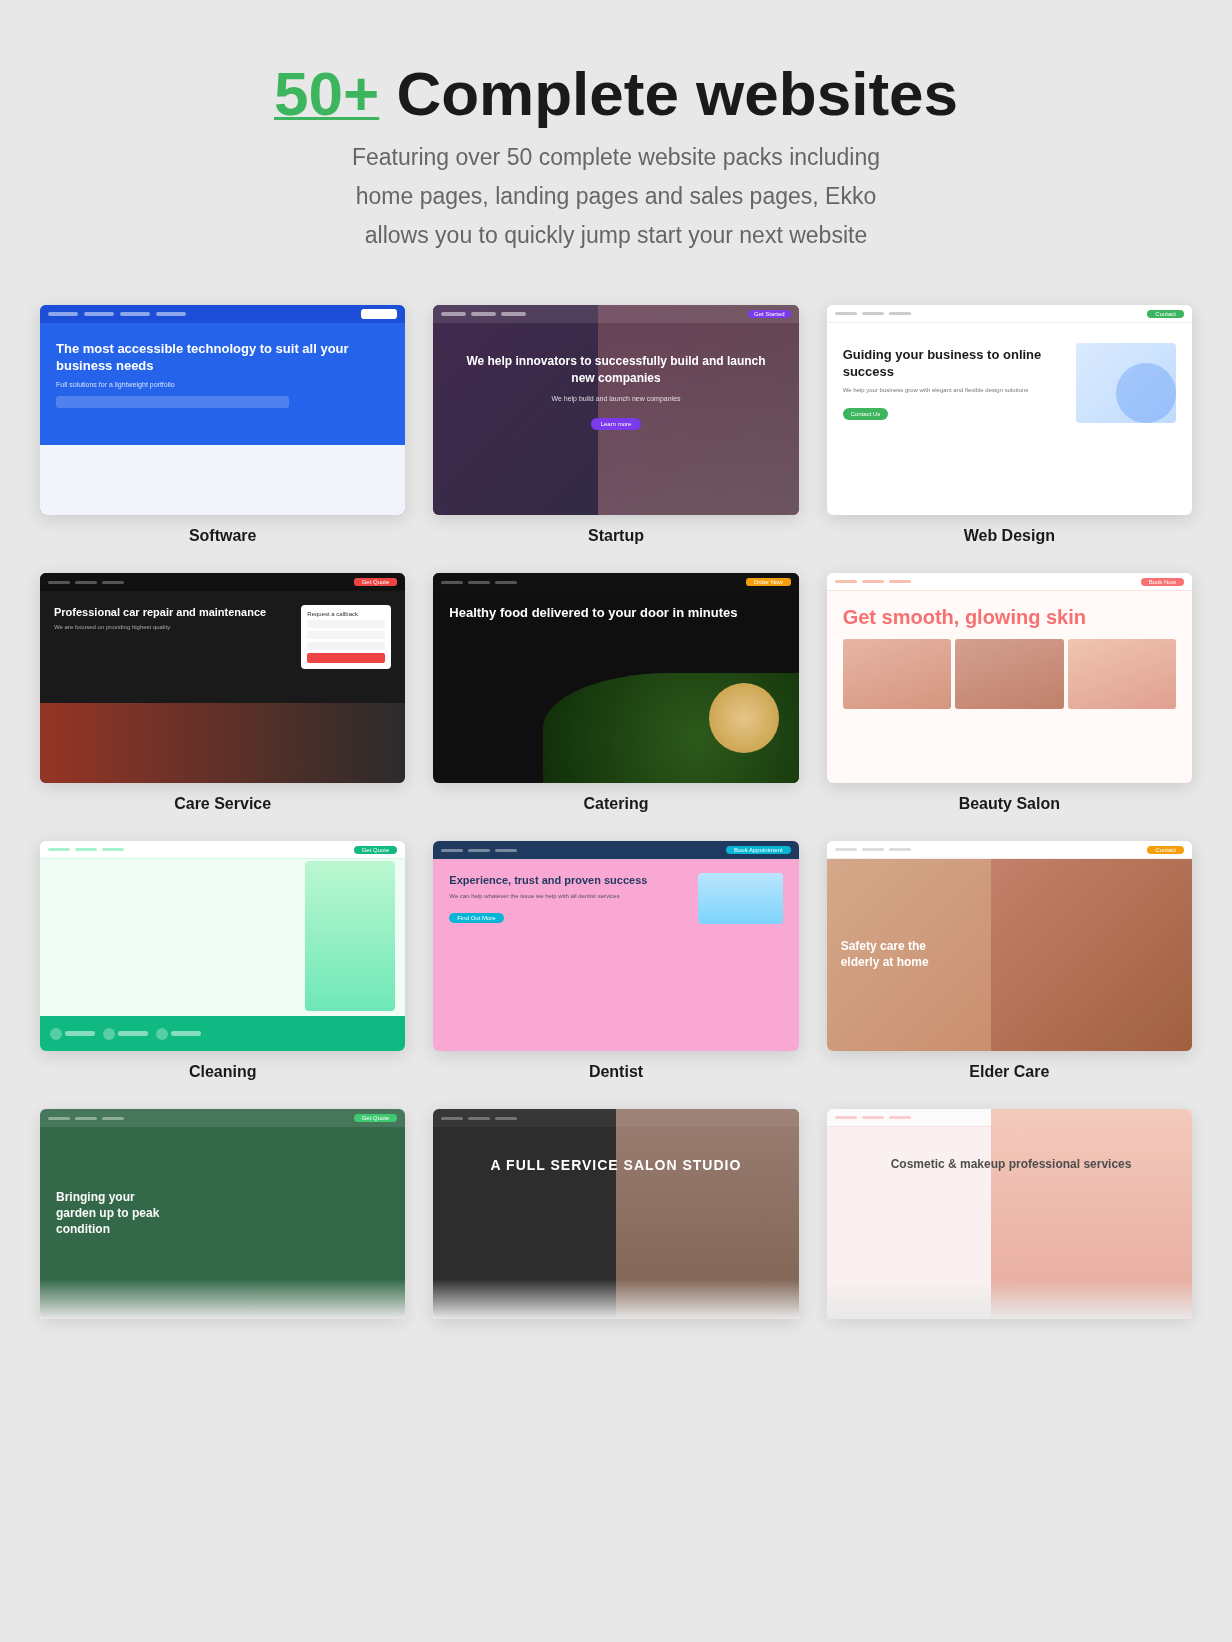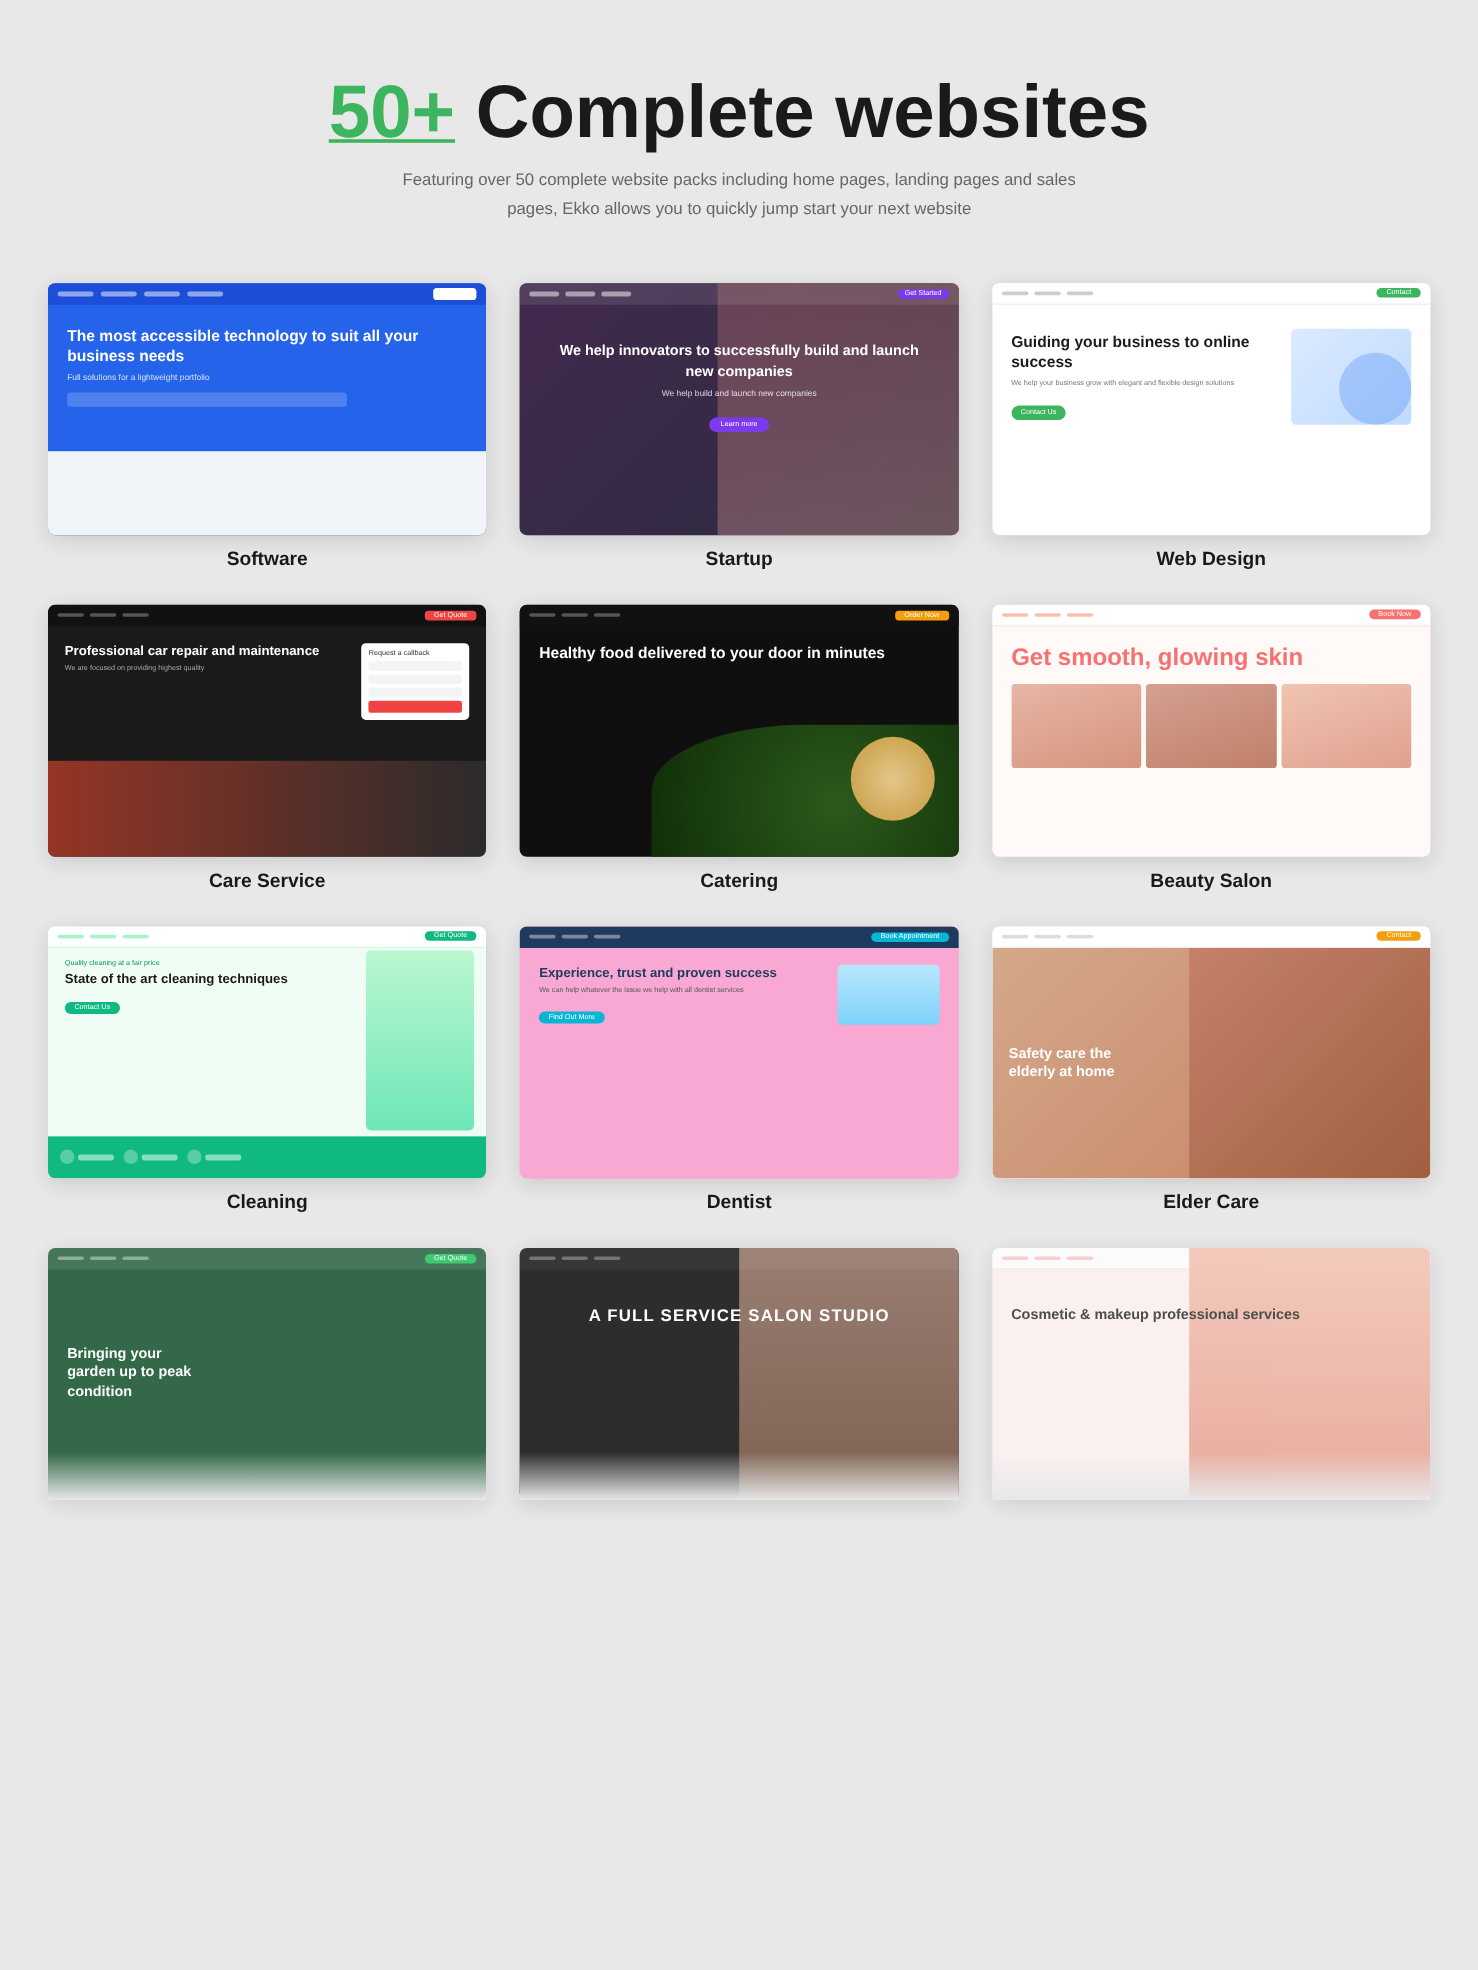--- a/index.html
+++ b/index.html
@@ -22,21 +22,21 @@
       margin-bottom: 10px;
       line-height: 1.1;
     }
     .hero-title .accent {
       color: #3cb55e;
       text-decoration: underline;
       text-decoration-color: #3cb55e;
       text-decoration-thickness: 3px;
     }
     .hero-subtitle {
-      font-size: 14px;
+      font-size: 23px;
       color: #666;
       max-width: 580px;
       margin: 0 auto;
       line-height: 1.7;
     }
     .grid-section {
       display: grid;
       grid-template-columns: repeat(3, 1fr);
       gap: 28px;
       margin-top: 40px;
@@ -260,21 +260,21 @@
     .preview-salon .hair-img { position: absolute; right: 0; top: 0; bottom: 0; width: 50%; background: linear-gradient(180deg, #c8a090, #a07860); opacity: 0.7; }
 
     
     .preview-makeup {
       background: #fef2f2;
       opacity: 0.85;
     }
     .preview-makeup .nav-bar { background: #fff; border-bottom: 1px solid #fee2e2; height: 18px; display: flex; align-items: center; padding: 0 8px; gap: 5px; }
     .preview-makeup .nav-bar span { width: 22px; height: 3px; background: #fecaca; border-radius: 2px; }
     .preview-makeup .nav-bar .btn-sm { margin-left: auto; background: #f43f5e; border-radius: 8px; padding: 1px 8px; font-size: 6px; color: #fff; }
-    .preview-makeup .content { padding: 30px 16px; }
+    .preview-makeup .content { padding: 30px 16px; margin-left: 48px; }
     .preview-makeup .content h3 { font-size: 12px; font-weight: 700; color: #333; line-height: 1.3; }
     .preview-makeup .face-img { position: absolute; right: 0; top: 0; bottom: 0; width: 55%; background: linear-gradient(180deg, #f5c5b5, #e8a090); }
 
     .fade-bottom {
       position: relative;
     }
     .fade-bottom::after {
       content: '';
       position: absolute;
       bottom: 0; left: 0; right: 0;
@@ -419,25 +419,20 @@
 
   <div class="card">
     <div class="card-preview preview-cleaning">
       <div class="nav-bar">
         <span></span>
         <span></span>
         <span></span>
         <div class="btn-sm">Get Quote</div>
       </div>
       <div class="worker-img"></div>
-      <div class="content">
-        <div class="small">Quality cleaning at a fair price</div>
-        <h3>State of the art cleaning techniques</h3>
-        <div class="btn">Contact Us</div>
-      </div>
       <div class="footer-bar">
         <div class="item">
           <div class="icon"></div>
           <div class="text"></div>
         </div>
         <div class="item">
           <div class="icon"></div>
           <div class="text"></div>
         </div>
         <div class="item">

